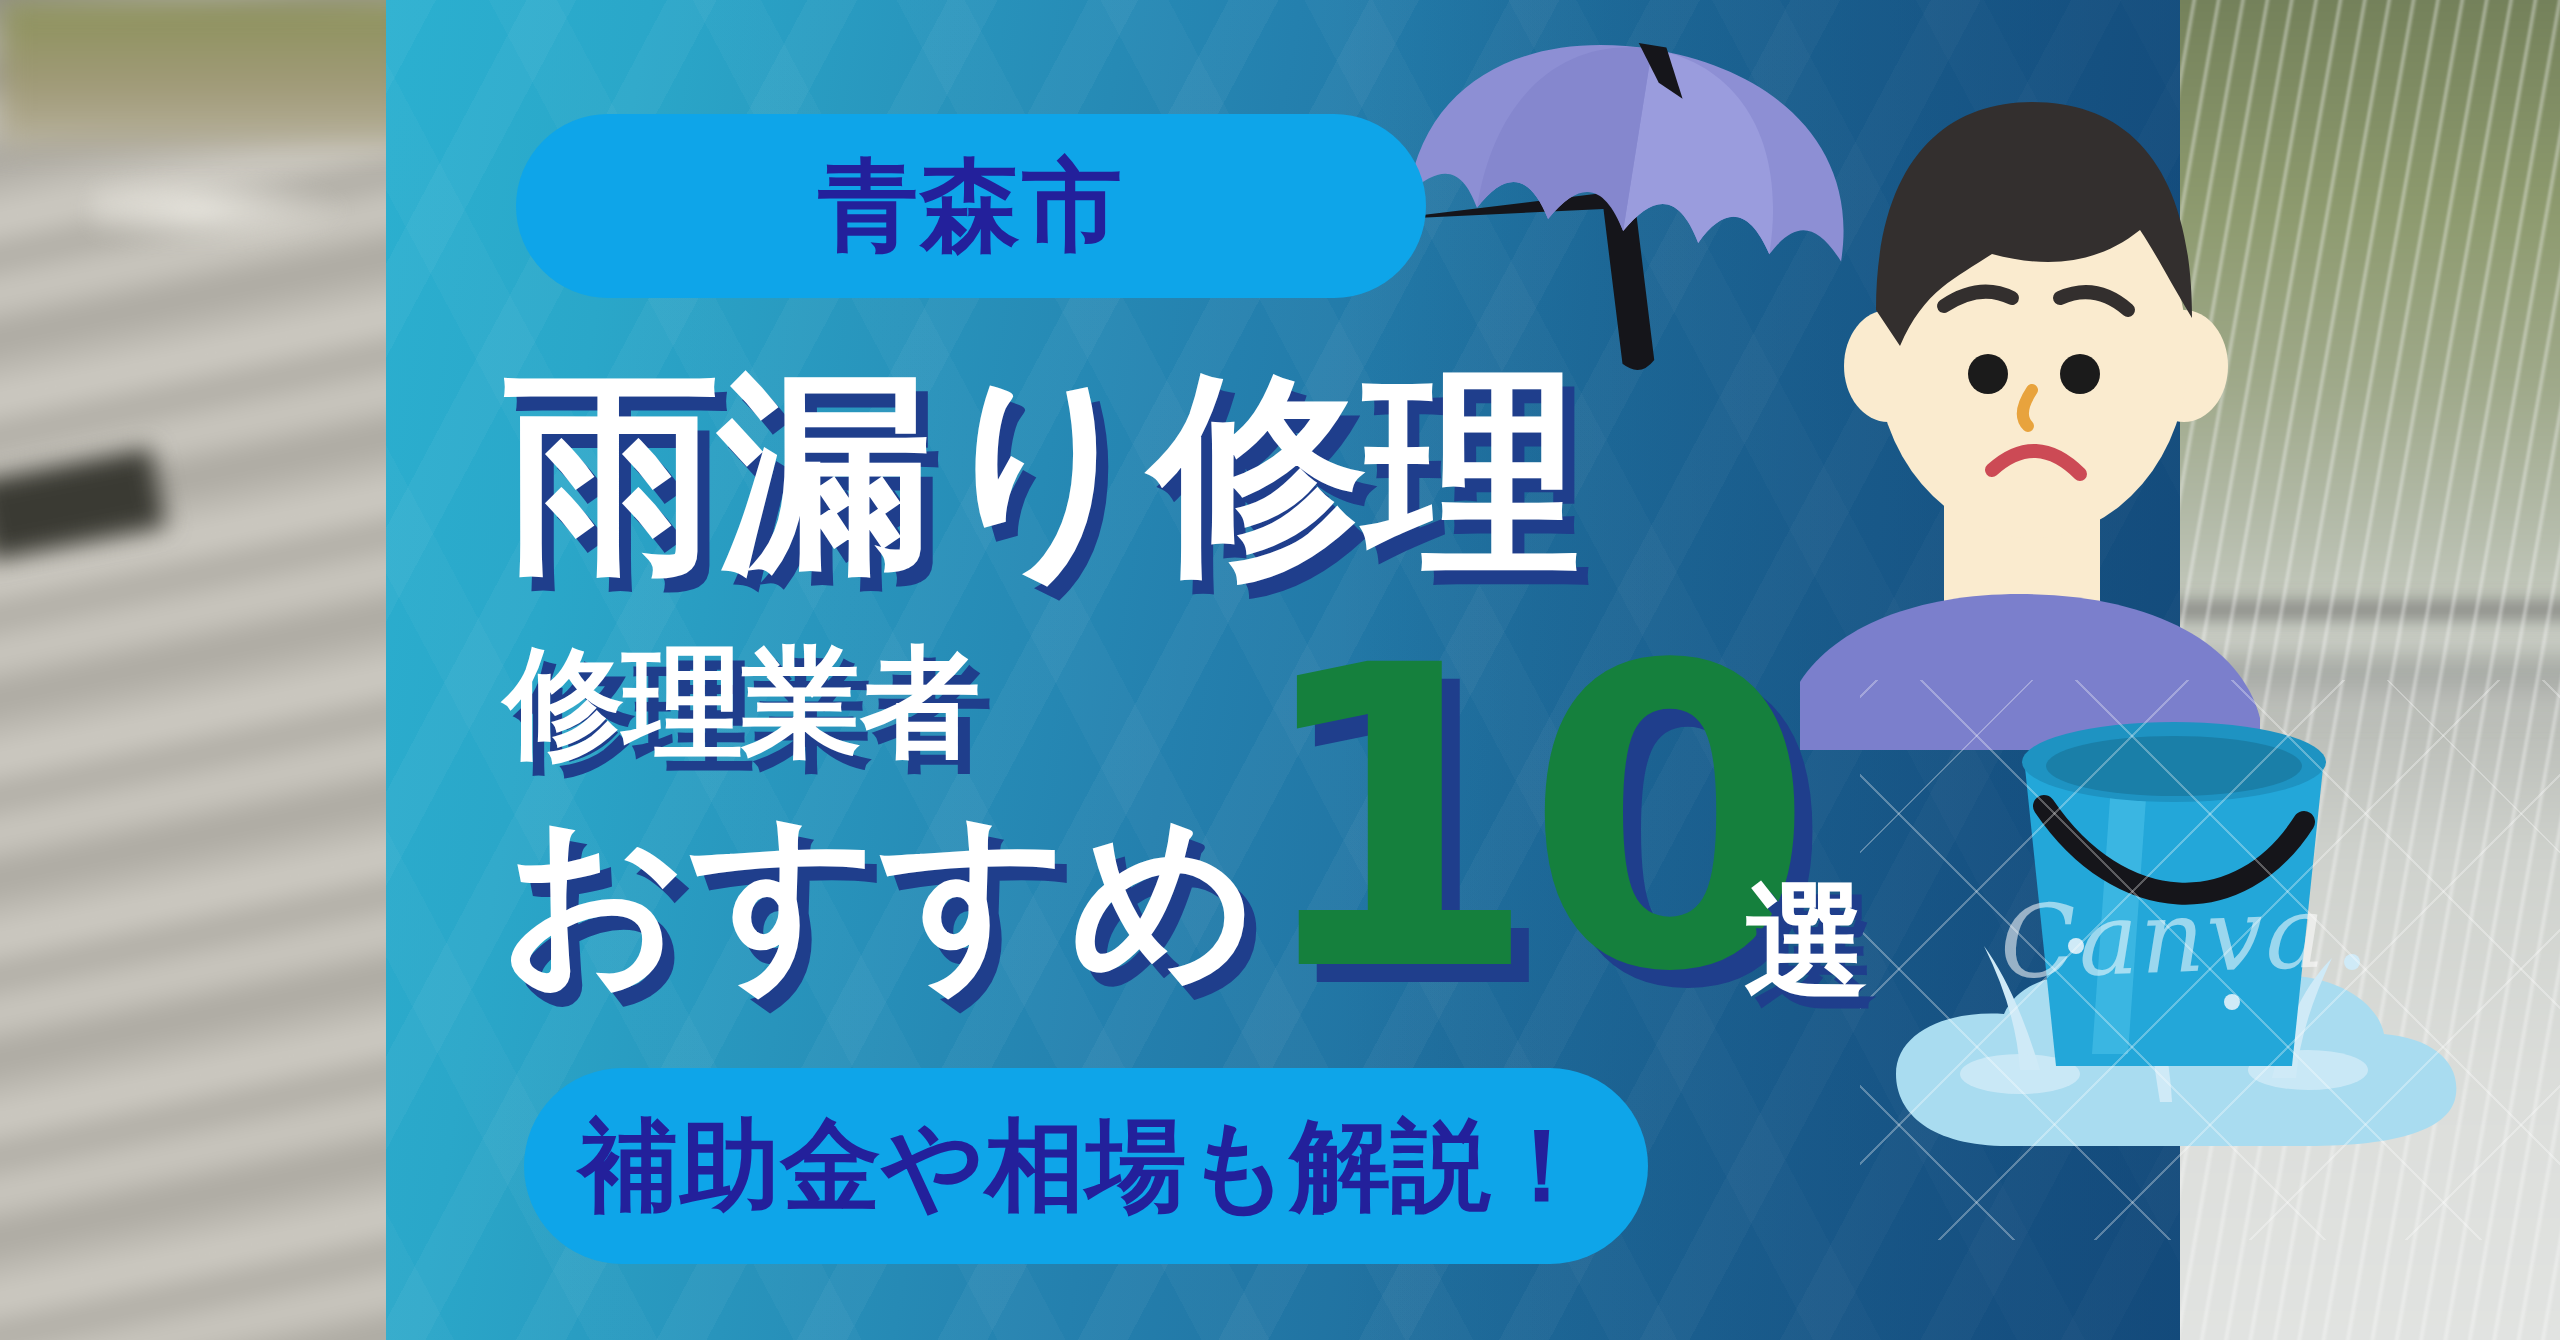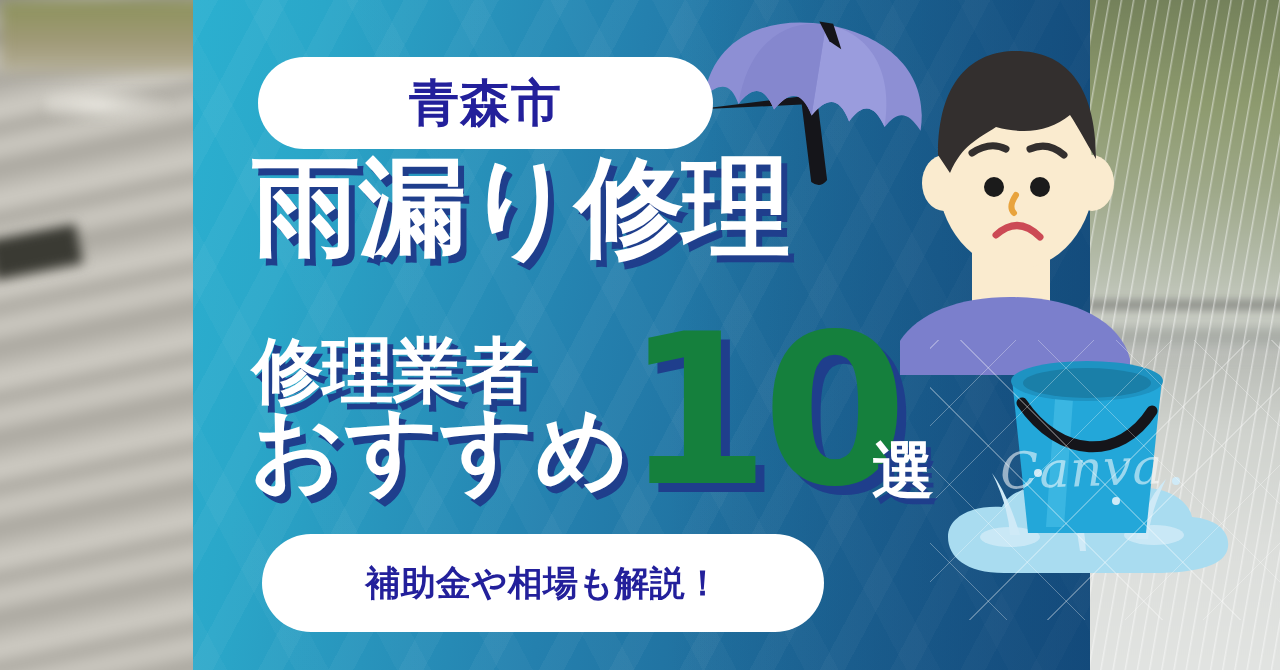--- a/index.html
+++ b/index.html
@@ -94,49 +94,49 @@
       rgba(255,255,255,0) 30px, rgba(255,255,255,0) 90px);
   }
   .panel .darkwash {
     position:absolute; right:0; top:0; width:420px; height:670px;
     background:linear-gradient(90deg, rgba(13,64,110,0) 0%, rgba(13,64,110,.55) 100%);
   }
 
   
   .pill {
     position:absolute;
-    background:#ffffff;
+    background:#0ea5e9;
     border-radius:999px;
     display:flex; align-items:center; justify-content:center;
     z-index:40;
   }
   .pill-top { left:258px; top:57px; width:455px; height:92px; }
   .pill-bottom { left:262px; top:534px; width:562px; height:98px; }
 
   .pill-text {
     color:#23209B;
     font-weight:bold;
     letter-spacing:.02em;
     white-space:nowrap;
     font-family:"DejaVu Sans", sans-serif;
   }
   .pill-top .pill-text { font-size:50px; }
-  .pill-bottom .pill-text { font-size:35px; letter-spacing:.01em; }
+  .pill-bottom .pill-text { font-size:50px; letter-spacing:.01em; }
 
   
   .headline {
     position:absolute; z-index:35;
     color:#fff;
     font-weight:bold;
     white-space:nowrap;
     font-family:"DejaVu Sans", sans-serif;
     text-shadow:6px 7px 0 #1F3E8C;
   }
-  .line-main  { left:252px; top:153px; font-size:108px; letter-spacing:-.01em; line-height:1; }
-  .line-sub1  { left:252px; top:335px; font-size:71px;  letter-spacing:-.01em; line-height:1; }
+  .line-main  { left:252px; top:184px; font-size:108px; letter-spacing:-.01em; line-height:1; }
+  .line-sub1  { left:252px; top:322px; font-size:60px;  letter-spacing:-.01em; line-height:1; }
   .line-sub2  { left:250px; top:404px; font-size:92px;  letter-spacing:.01em;  line-height:1;text-align:center; }
 
   .bignum {
     position:absolute; left:625px; top:315px; z-index:36;
     font-size:208px; font-weight:bold; color:#15803d; line-height:.93;
     letter-spacing:-.035em;
     font-family:"DejaVu Sans", sans-serif;
     text-shadow:9px 9px 0 #1F3E8C;
   }
   .sen {

